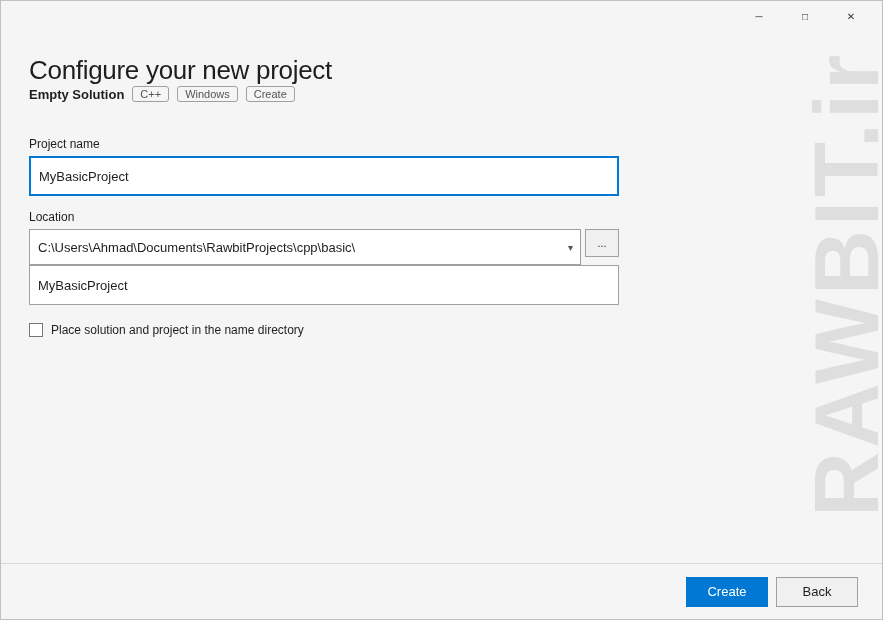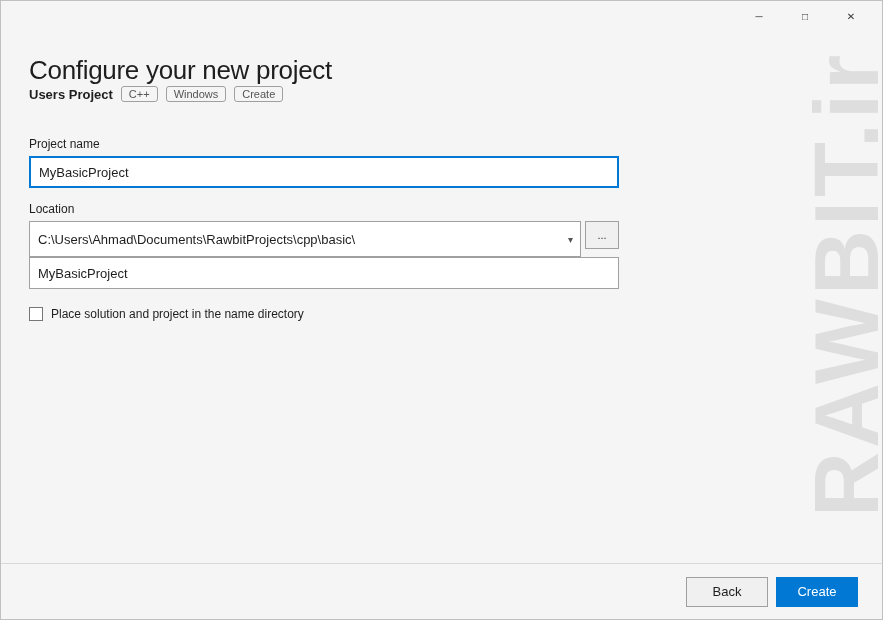--- a/index.html
+++ b/index.html
@@ -115,21 +115,21 @@
       align-items: center;
       gap: 5px;
     }
 
     .field-label:first-child {
       margin-top: 7px;
     }
 
     .text-input {
       width: 100%;
-      height: 32px;
+      height: 40px;
       border: 1px solid #a0a0a0;
       background: white;
       padding: 3px 8px;
       font-size: 13px;
       color: #1e1e1e;
       outline: none;
     }
 
     .text-input.selected-text {
       border-color: #0078d4;
@@ -298,21 +298,21 @@
       <button class="title-bar-btn close">✕</button>
     </div>
   </div>
 
   <div class="content-area">
 
     <div class="main-panel">
       <h1 class="page-title">Configure your new project</h1>
 
       <div class="subtitle-row">
-        <span class="subtitle-text">Users Project</span>
+        <span class="subtitle-text">Empty Solution</span>
         <span class="tag">C++</span>
         <span class="tag">Windows</span>
         <span class="tag">Create</span>
       </div>
 
       <div class="form-section">
 
         <label class="field-label">Project name</label>
         <input type="text" class="text-input selected-text" value="MyBasicProject" style="">
 
@@ -333,16 +333,16 @@
 
       </div>
     </div>
 
     <div class="side-panel">
       <div class="watermark">RAWBIT.ir</div>
     </div>
   </div>
 
   <div class="footer">
+    <button class="footer-btn primary">Create</button>
     <button class="footer-btn">Back</button>
-    <button class="footer-btn primary">Create</button>
   </div>
 </div>
 
 </body></html>

